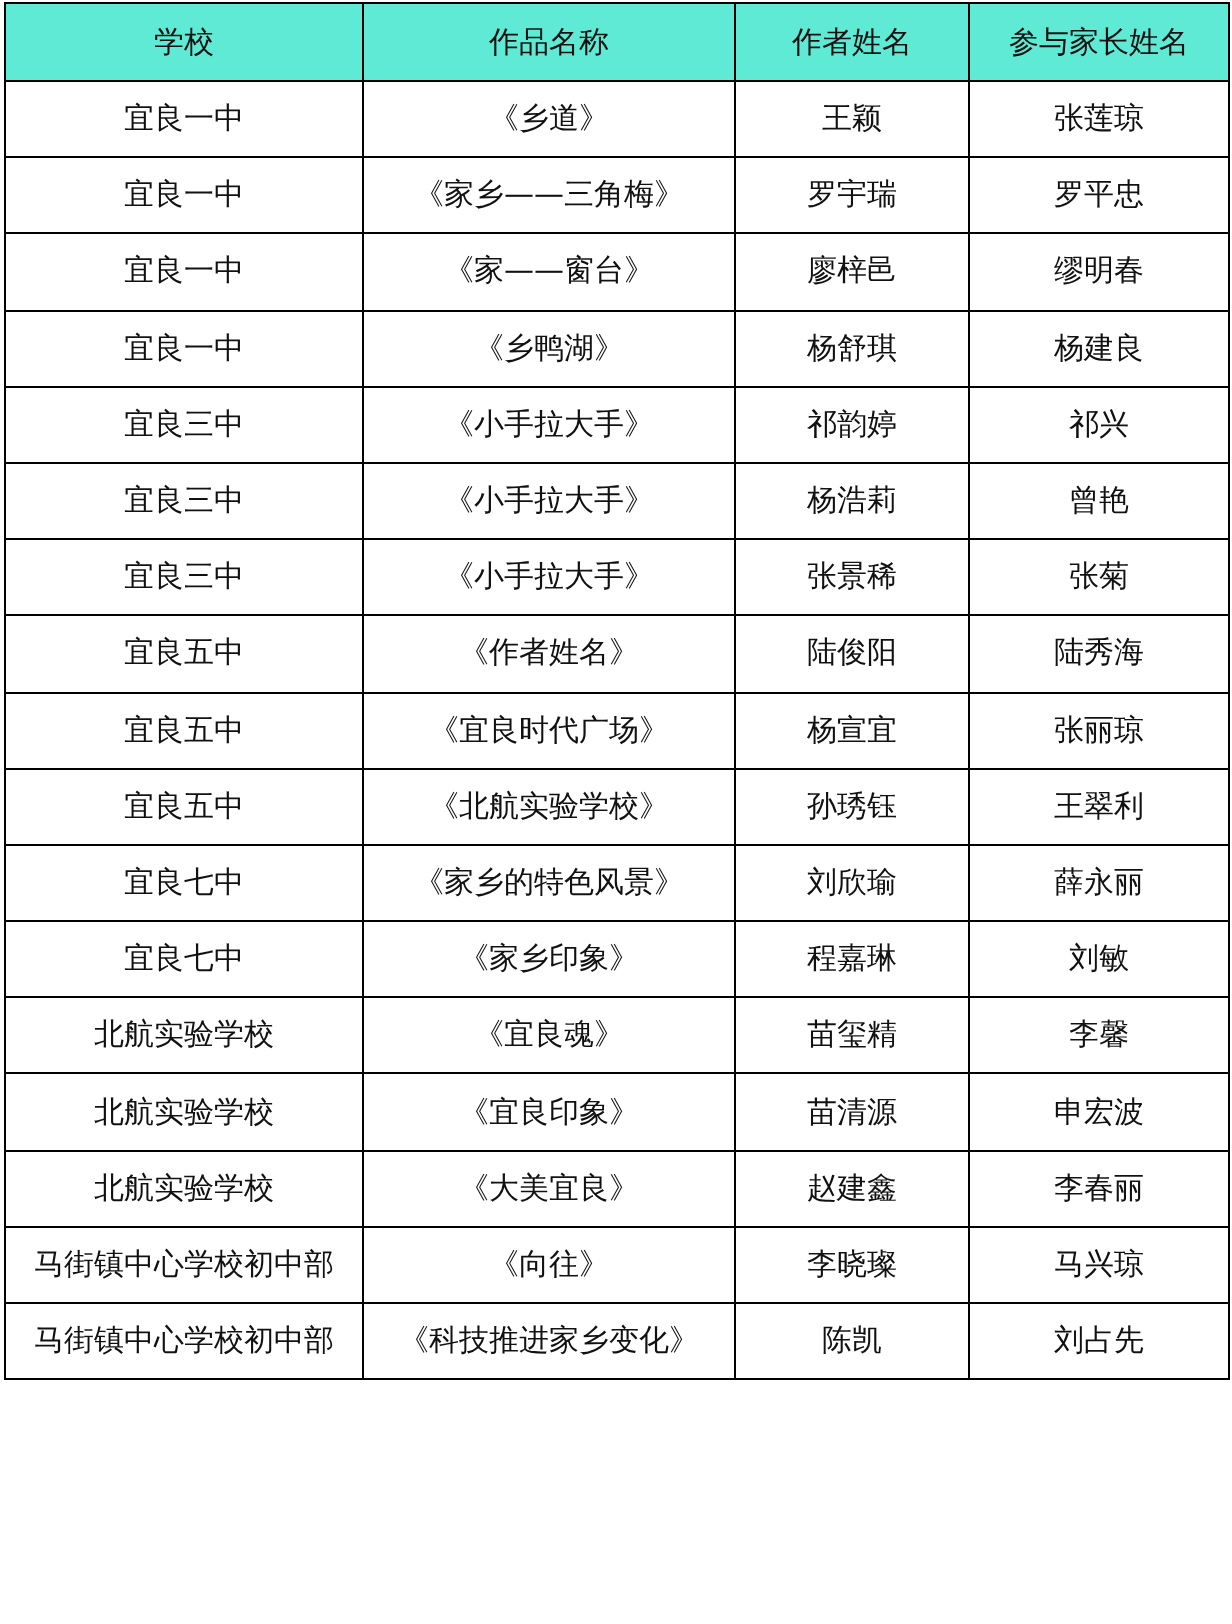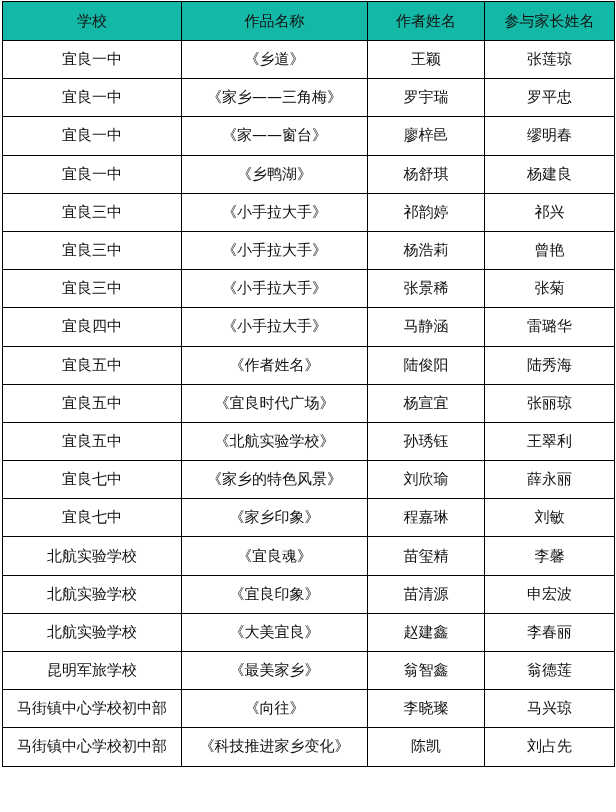--- a/index.html
+++ b/index.html
@@ -15,21 +15,21 @@
   }
   table.roster th, table.roster td {
     border: 1.5px solid #000000;
     text-align: center;
     vertical-align: middle;
     padding: 0;
     white-space: nowrap;
     overflow: hidden;
   }
   table.roster th {
-    background: #14b8a6;
+    background: #5eead4;
     height: 38px;
     font-weight: normal;
   }
   table.roster td { height: 37.2px; background: #ffffff; }
   col.c1 { width: 179px; }
   col.c2 { width: 186px; }
   col.c3 { width: 117px; }
   col.c4 { width: 130px; }
 </style>
 </head>
@@ -87,26 +87,20 @@
         <td>杨浩莉</td>
         <td>曾艳</td>
       </tr>
       <tr>
         <td>宜良三中</td>
         <td>《小手拉大手》</td>
         <td>张景稀</td>
         <td>张菊</td>
       </tr>
       <tr>
-        <td>宜良四中</td>
-        <td>《小手拉大手》</td>
-        <td>马静涵</td>
-        <td>雷璐华</td>
-      </tr>
-      <tr>
         <td>宜良五中</td>
         <td>《作者姓名》</td>
         <td>陆俊阳</td>
         <td>陆秀海</td>
       </tr>
       <tr>
         <td>宜良五中</td>
         <td>《宜良时代广场》</td>
         <td>杨宣宜</td>
         <td>张丽琼</td>
@@ -141,26 +135,20 @@
         <td>苗清源</td>
         <td>申宏波</td>
       </tr>
       <tr>
         <td>北航实验学校</td>
         <td>《大美宜良》</td>
         <td>赵建鑫</td>
         <td>李春丽</td>
       </tr>
       <tr>
-        <td>昆明军旅学校</td>
-        <td>《最美家乡》</td>
-        <td>翁智鑫</td>
-        <td>翁德莲</td>
-      </tr>
-      <tr>
         <td>马街镇中心学校初中部</td>
         <td>《向往》</td>
         <td>李晓璨</td>
         <td>马兴琼</td>
       </tr>
       <tr>
         <td>马街镇中心学校初中部</td>
         <td>《科技推进家乡变化》</td>
         <td>陈凯</td>
         <td>刘占先</td>

